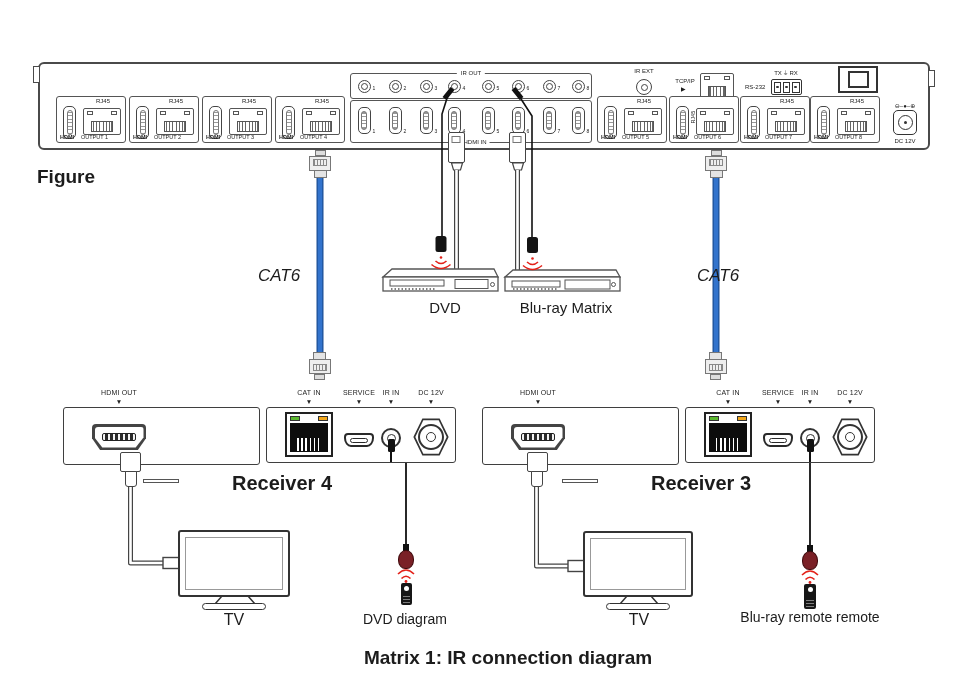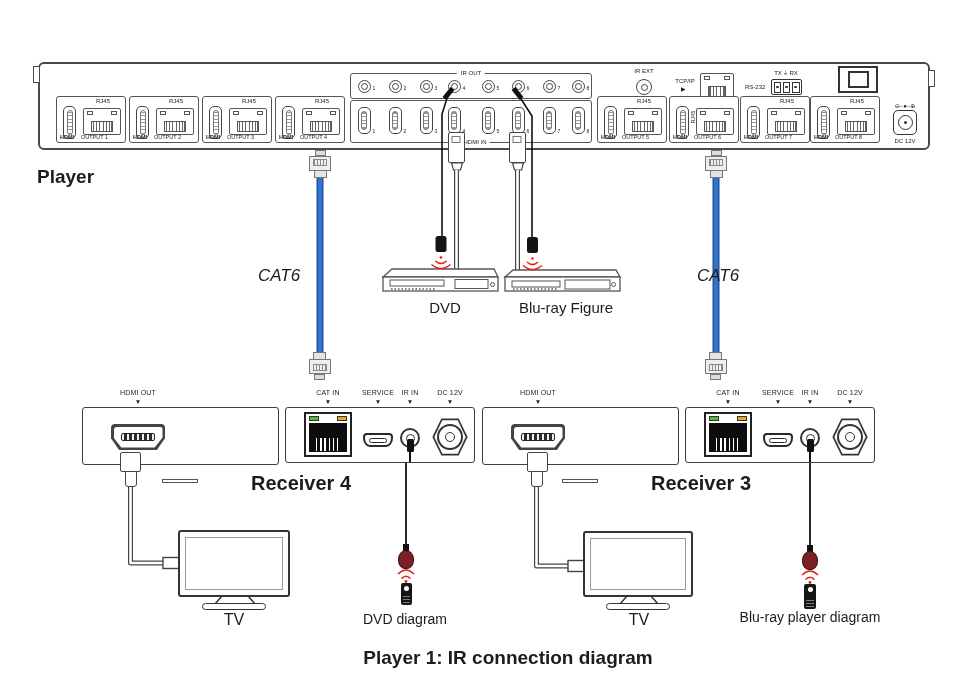--- a/index.html
+++ b/index.html
@@ -349,21 +349,21 @@
         <b class="p"></b>
       </div>
     <span class="bl">HDMI</span>
     <span class="on">OUTPUT 8</span>
   </div>
 
   <span class="abs lbl6" style="left:905px;top:102px;transform:translateX(-50%)">⊖–●–⊕</span>
   <div class="abs dcm"></div>
   <span class="abs lbl6" style="left:905px;top:138px;transform:translateX(-50%)">DC 12V</span>
 
-  <span class="abs matrix-title">Player</span>
+  <span class="abs matrix-title">Figure</span>
 
   <div class="rjplug" style="left:308px;top:150px">
       <i class="tip"></i>
       <i class="bod"></i>
       <i class="boot"></i>
     </div>
   <div class="rjplug flip" style="left:308px;top:352px">
       <i class="tip"></i>
       <i class="bod"></i>
       <i class="boot"></i>
@@ -376,23 +376,23 @@
   <div class="rjplug flip" style="left:704px;top:352px">
       <i class="tip"></i>
       <i class="bod"></i>
       <i class="boot"></i>
     </div>
 
   <span class="abs cat6" style="left:258px;top:266px">CAT6</span>
   <span class="abs cat6" style="left:697px;top:266px">CAT6</span>
 
   <span class="abs srclbl" style="left:445px;top:299px;transform:translateX(-50%)">DVD</span>
-  <span class="abs srclbl" style="left:566px;top:299px;transform:translateX(-50%)">Blu-ray Figure</span>
-
-  <div class="abs receiver" style="left:82px;top:388px">
+  <span class="abs srclbl" style="left:566px;top:299px;transform:translateX(-50%)">Blu-ray Matrix</span>
+
+  <div class="abs receiver" style="left:63px;top:388px">
     <span class="plabel" style="left:56px">HDMI OUT</span>
     <span class="parrow" style="left:56px">▼</span>
     <div class="rbox" style="left:0;top:19px;width:197px;height:58px">
       <div class="hdmibig" style="left:28px;top:16px">
           <i class="o"></i>
           <i class="i"></i>
           <i class="s"></i>
         </div>
       <i class="notch"></i>
     </div>
@@ -478,23 +478,23 @@
   <span class="abs tvlbl" style="left:639px;top:611px;transform:translateX(-50%)">TV</span>
 
   <div class="bulbcap" style="left:403px;top:544px"></div>
   <div class="bulb" style="left:398px;top:550px"></div>
   <div class="remote" style="left:400.5px;top:583px;width:11px;height:22px"></div>
   <span class="abs rlabel" style="left:405px;top:611px;transform:translateX(-50%)">DVD diagram</span>
 
   <div class="bulbcap" style="left:807px;top:545px"></div>
   <div class="bulb" style="left:802px;top:551px"></div>
   <div class="remote" style="left:804px;top:584px;width:12px;height:25px"></div>
-  <span class="abs rlabel" style="left:810px;top:609px;transform:translateX(-50%)">Blu-ray player diagram</span>
-
-  <div class="abs caption">Player 1: IR connection diagram</div>
+  <span class="abs rlabel" style="left:810px;top:609px;transform:translateX(-50%)">Blu-ray remote remote</span>
+
+  <div class="abs caption">Matrix 1: IR connection diagram</div>
 
   <svg class="layer">
     <g>
       <path d="M452.5 88.5 L444.5 98.5" stroke="#111" stroke-width="5" fill="none"></path>
       <path d="M448.5 93.5 L442 114 V236" stroke="#111" stroke-width="1.6" fill="none"></path>
       <rect x="435.5" y="236" width="11" height="16" rx="2.5" fill="#141414"></rect>
     </g>
     <g>
       <path d="M513.5 88.5 L521.5 98.5" stroke="#111" stroke-width="5" fill="none"></path>
       <path d="M517.5 93.5 L532 116 V237" stroke="#111" stroke-width="1.6" fill="none"></path>

